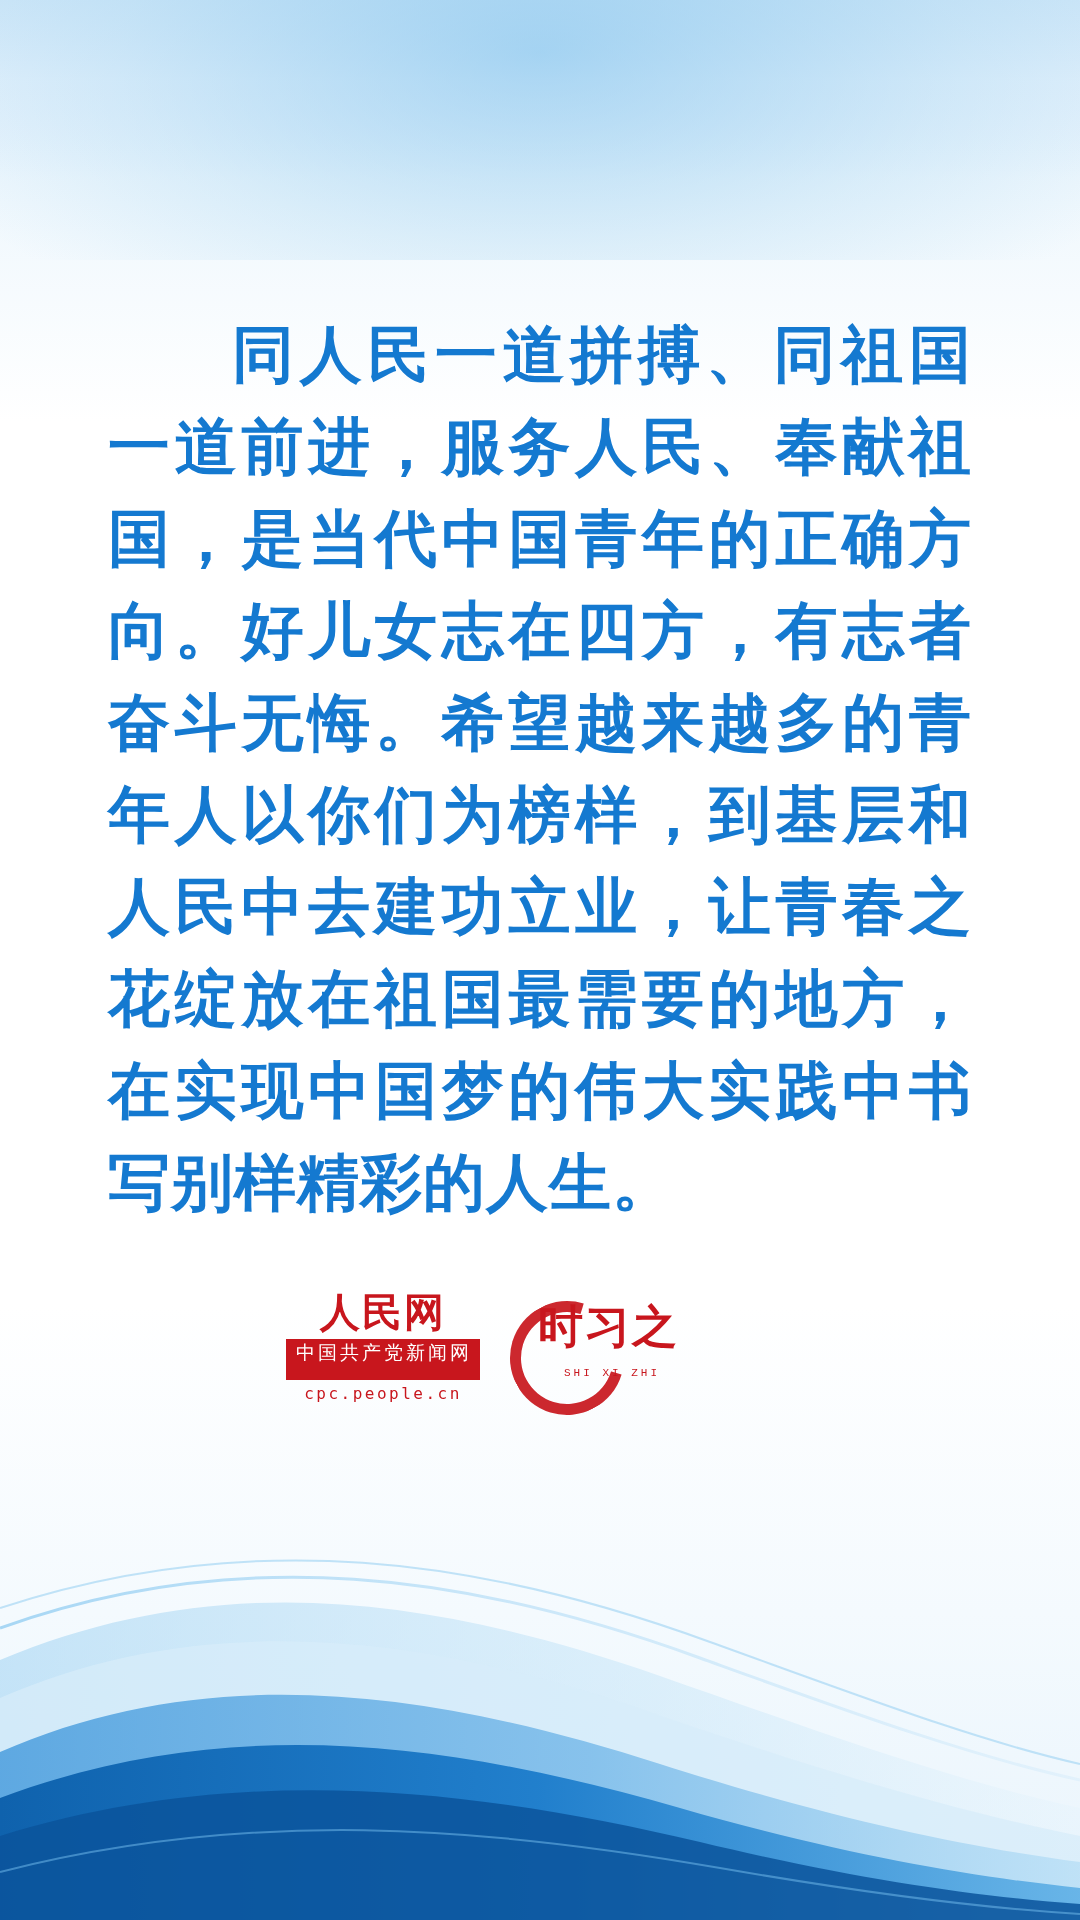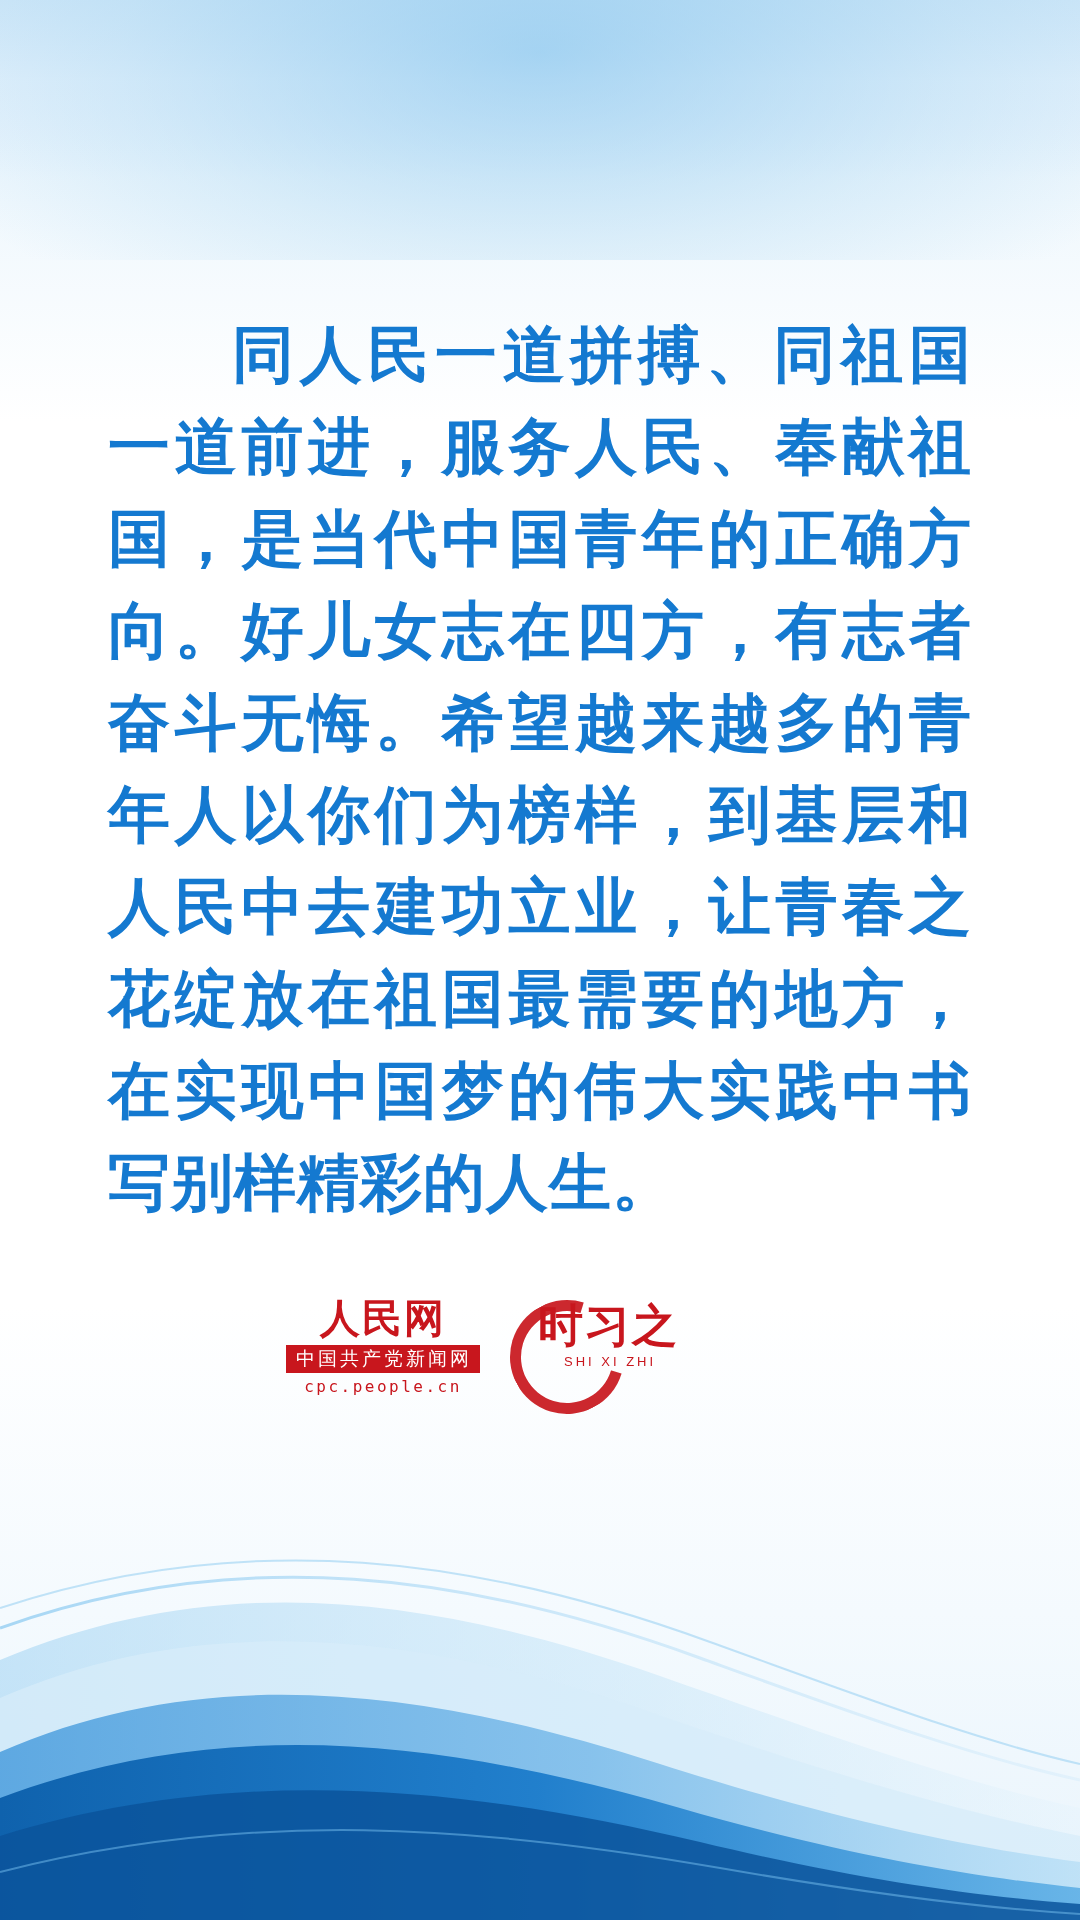--- a/index.html
+++ b/index.html
@@ -106,21 +106,21 @@
     font-weight: 700;
     font-size: 40px;
     letter-spacing: 2px;
   }
   .people-logo .pl-mid {
     margin-top: 7px;
     background: #c8161d;
     color: #ffffff;
     font-size: 19px;
     letter-spacing: 3px;
-    padding: 4px 8px 5px 10px;
+    padding: 4px 8px 18px 10px;
   }
   .people-logo .pl-bot {
     margin-top: 6px;
     color: #c8161d;
     font-family: "DejaVu Sans Mono", "Liberation Mono", monospace;
     font-size: 16px;
     letter-spacing: 2.5px;
   }
   .shixizhi {
     position: relative;
@@ -149,24 +149,24 @@
     color: #c8161d;
     font-family: "DejaVu Serif", "Liberation Serif", serif;
     font-weight: 700;
     font-size: 45px;
     letter-spacing: 2px;
     white-space: nowrap;
   }
   .shixizhi .sx-pinyin {
     position: absolute;
     left: 60px;
-    top: 62px;
-    color: #c8161d;
-    font-family: Liberation Sans, sans-serif;
-    font-size: 13px;
+    top: 74px;
+    color: #c8161d;
+    font-family: Liberation Mono, monospace;
+    font-size: 11px;
     letter-spacing: 3px;
     white-space: nowrap;
   }
 </style>
 </head>
 <body>
 
 <div class="poster">
 
   <div class="top-band"></div>

